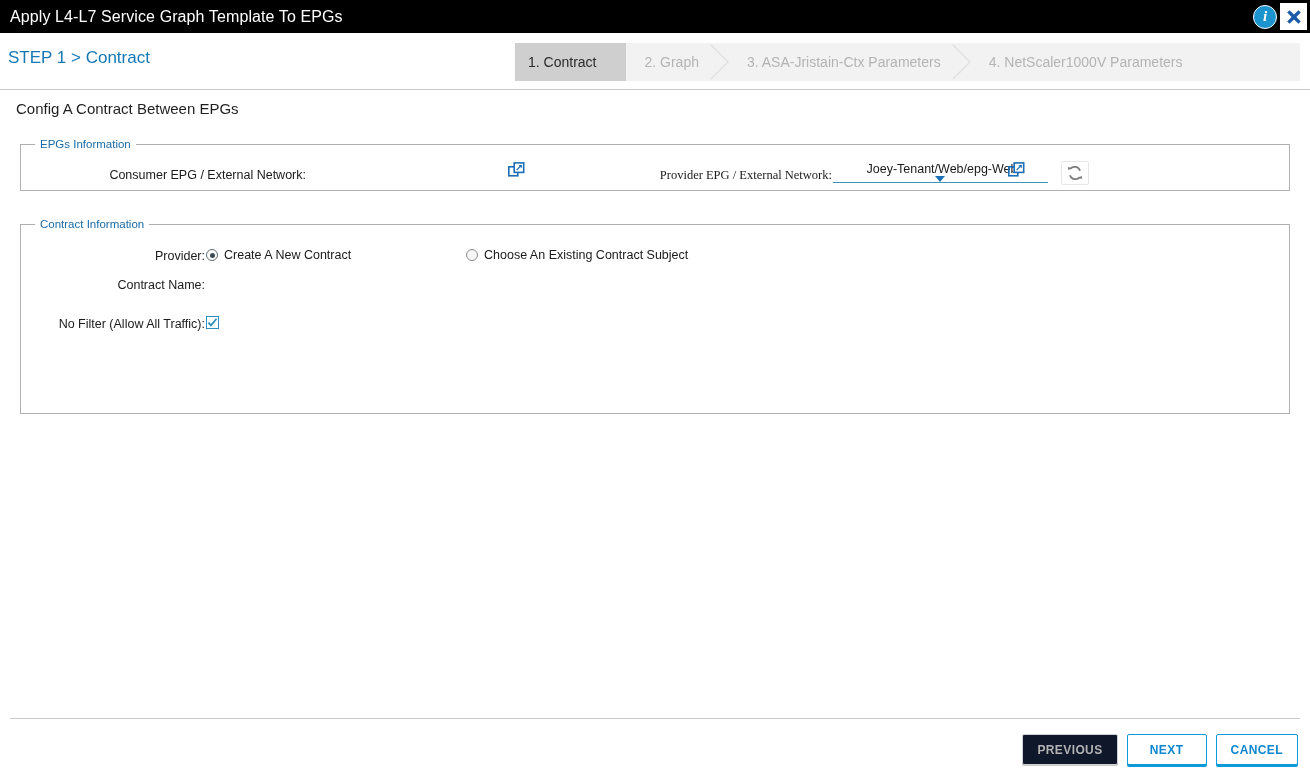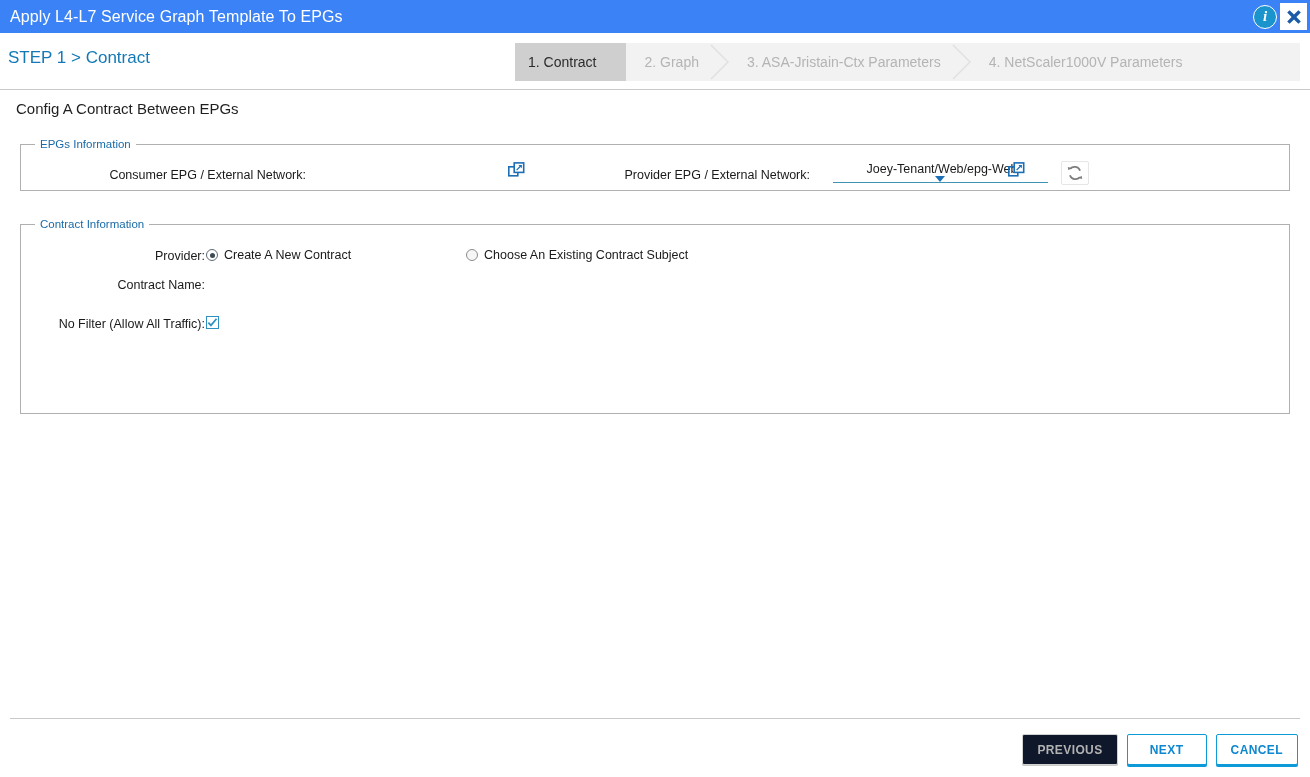--- a/index.html
+++ b/index.html
@@ -14,21 +14,21 @@
     font-family: "Liberation Sans", sans-serif;
     font-size: 12px;
     color: #1a1a1a;
     overflow: hidden;
     position: relative;
   }
 
   
   .titlebar {
     height: 33px;
-    background: #3b82f6;
+    background: #000000;
     display: flex;
     align-items: center;
     justify-content: space-between;
     padding: 0 0 0 10px;
     box-sizing: border-box;
   }
   .titlebar-title {
     color: #ffffff;
     font-size: 16px;
     letter-spacing: 0.1px;
@@ -402,21 +402,21 @@
 
     <div class="popout-icon" style="left:487px; top:12px;">
       <svg width="17" height="17" viewBox="0 0 17 17">
         <rect x="0.8" y="4.8" width="9" height="9" fill="none" stroke="#1c6fb5" stroke-width="1.6"></rect>
         <rect x="6.2" y="0.9" width="9.5" height="9.5" fill="#ffffff" stroke="#1c6fb5" stroke-width="1.6"></rect>
         <path d="M8.6 8.1 L13.4 3.3" stroke="#1c6fb5" stroke-width="1.3"></path>
         <path d="M10.4 3.0 L13.8 3.0 L13.8 6.3 Z" fill="#1c6fb5"></path>
       </svg>
     </div>
 
-    <div class="fld-label" style="left:574px; top:18px; width:215px;">Provider EPG / External Network:</div>
+    <div class="fld-label" style="left:596px; top:18px; width:215px;font-family:Liberation Serif, serif;">Provider EPG / External Network:</div>
 
     <div class="combo" style="left:812px; top:12px; width:215px;flex-direction:column;">
       <div class="combo-value">Joey-Tenant/Web/epg-Web</div>
       <div class="caret">
           <i class="caret-tri"></i>
         </div>
     </div>
 
     <div class="popout-icon" style="left:987px; top:12px;">
       <svg width="17" height="17" viewBox="0 0 17 17">

